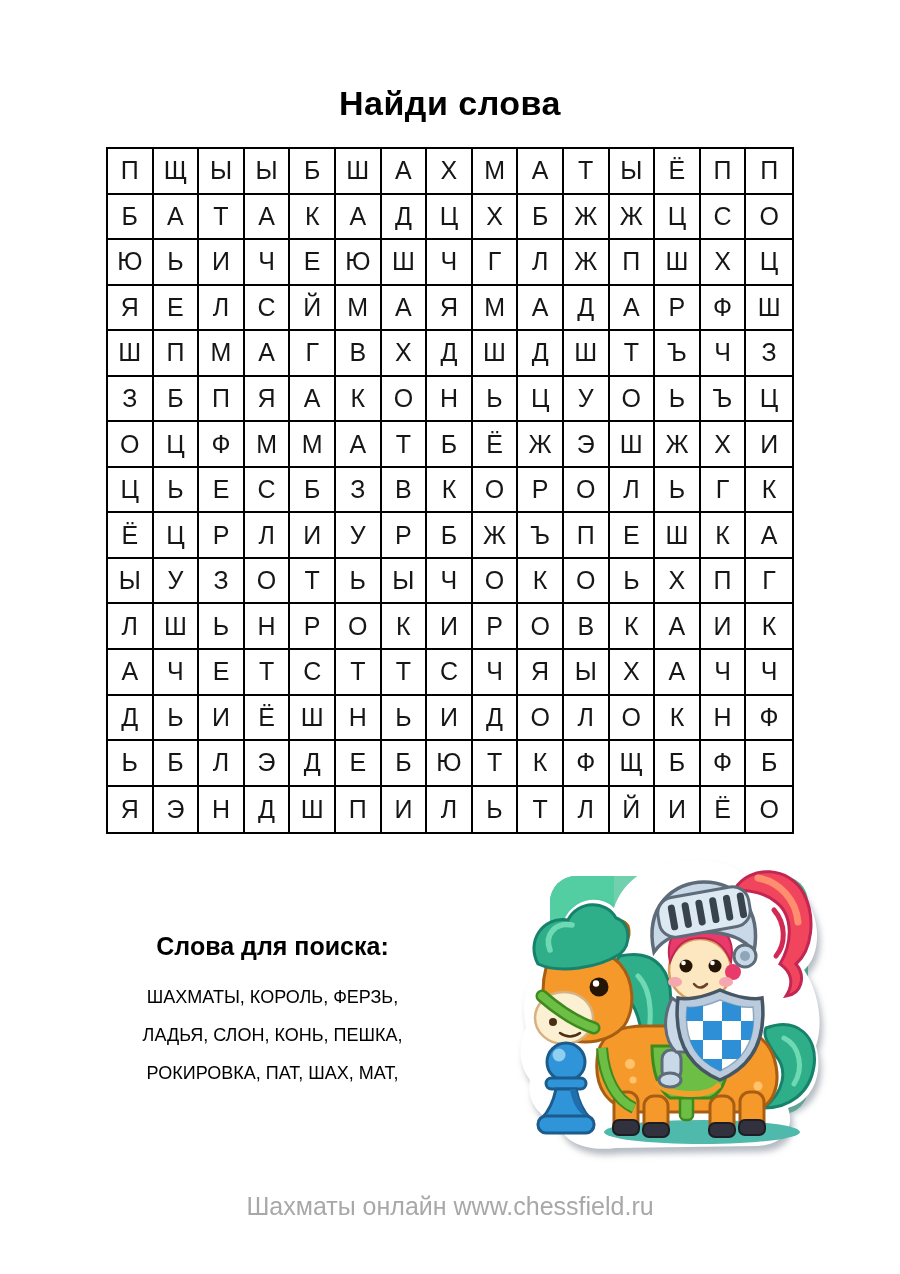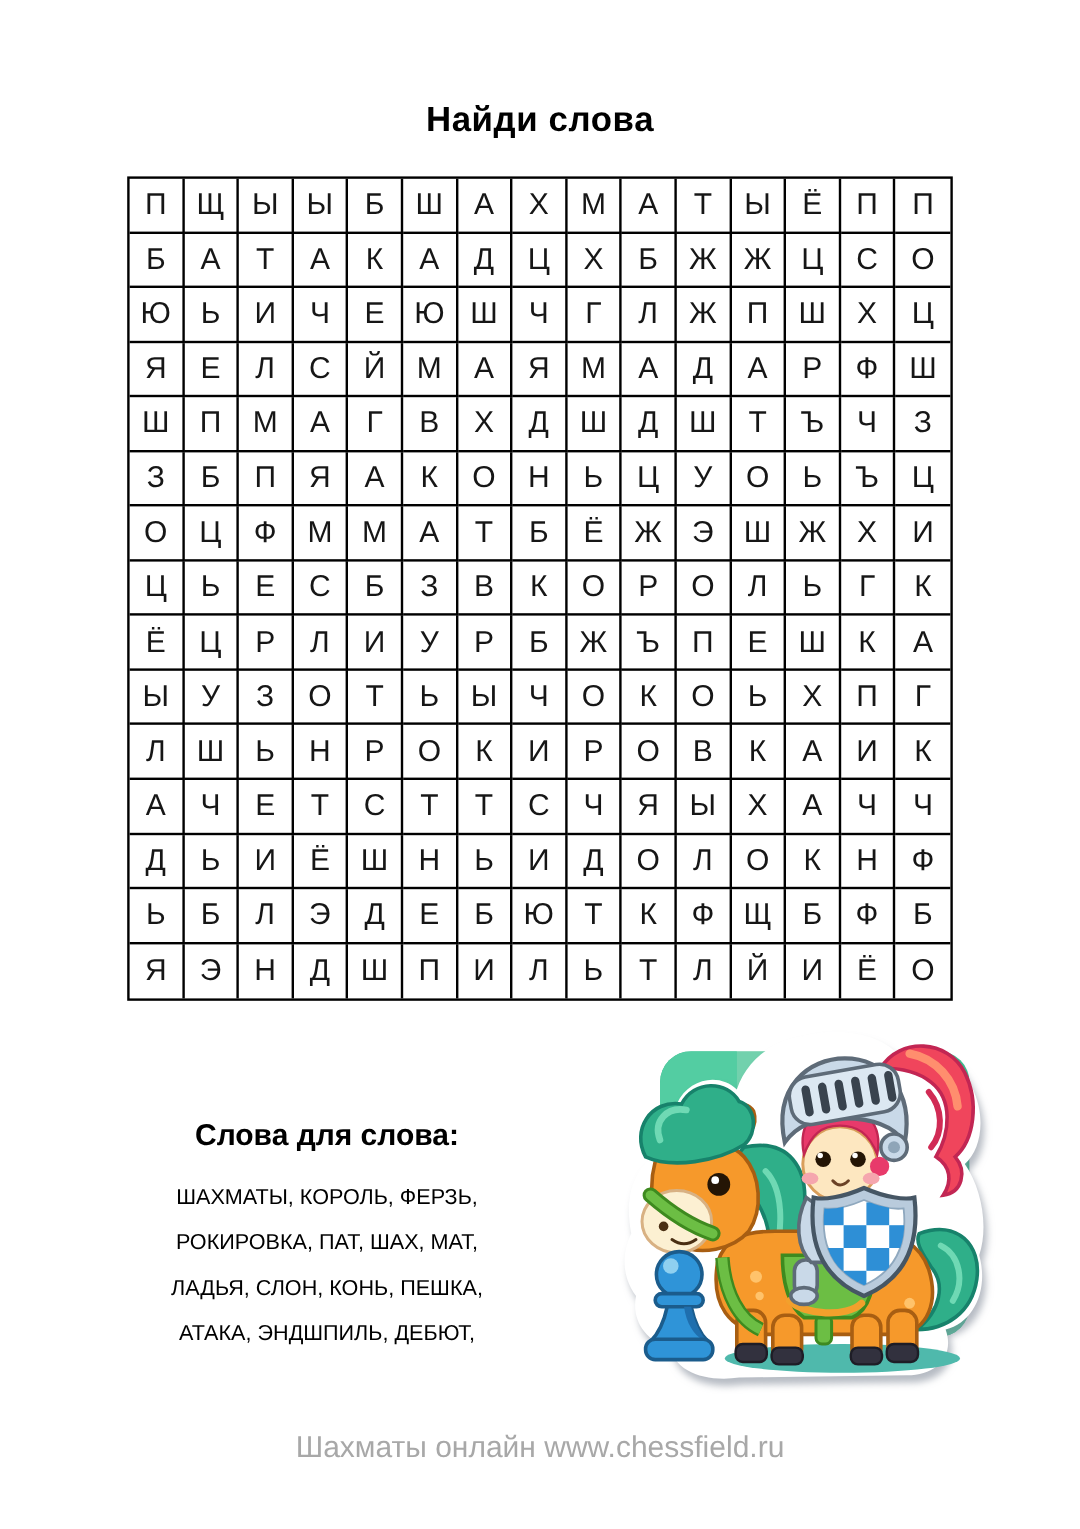--- a/index.html
+++ b/index.html
@@ -4,21 +4,21 @@
 <style>
   html,body{margin:0;padding:0;}
   body{
     width:900px;height:1274px;background:#ffffff;
     font-family:"Liberation Sans","DejaVu Sans",sans-serif;
     position:relative;overflow:hidden;
   }
   .page{position:absolute;inset:0;}
   .title{
     position:absolute;top:84px;left:0;right:0;
-    text-align:center;font-size:29px;font-weight:bold;color:#000;
+    text-align:center;font-size:34px;font-weight:bold;color:#000;
     letter-spacing:0.5px;
   }
   .grid{
     position:absolute;left:106px;top:147px;
     display:grid;grid-template-columns:repeat(15,45.6px);
     grid-auto-rows:45.55px;
     border:2px solid #000;background:#fff;
   }
   .cell{
     display:flex;align-items:center;justify-content:center;
@@ -268,26 +268,25 @@
       <div class="cell">Ь</div>
       <div class="cell">Т</div>
       <div class="cell">Л</div>
       <div class="cell">Й</div>
       <div class="cell">И</div>
       <div class="cell">Ё</div>
       <div class="cell">О</div>
     </div>
 
   <div class="words">
-    <div class="words-heading">Слова для слова:</div>
+    <div class="words-heading">Слова для поиска:</div>
     <div>
         <div class="word-line">ШАХМАТЫ, КОРОЛЬ, ФЕРЗЬ,</div>
+        <div class="word-line">ЛАДЬЯ, СЛОН, КОНЬ, ПЕШКА,</div>
         <div class="word-line">РОКИРОВКА, ПАТ, ШАХ, МАТ,</div>
-        <div class="word-line">ЛАДЬЯ, СЛОН, КОНЬ, ПЕШКА,</div>
-        <div class="word-line">АТАКА, ЭНДШПИЛЬ, ДЕБЮТ,</div>
       </div>
   </div>
 
   <svg class="illustration" viewBox="0 0 336 308" xmlns="http://www.w3.org/2000/svg" aria-hidden="true">
     <defs>
       <clipPath id="bgclip">
           <rect x="38" y="20" width="258" height="238" rx="26"></rect>
         </clipPath>
       <clipPath id="shieldclip">
         <path d="M 208,144 C 222,150 234,152 241,151 C 244,178 237,202 208,215 C 179,202 172,178 175,151 C 182,152 194,150 208,144 Z"></path>

